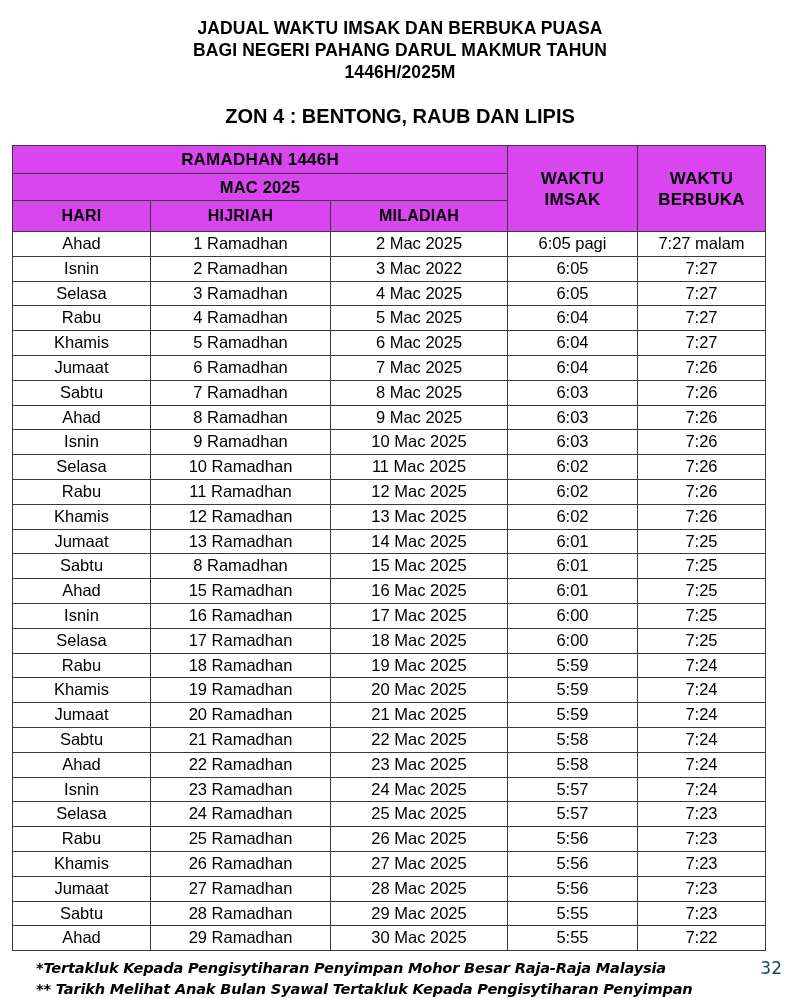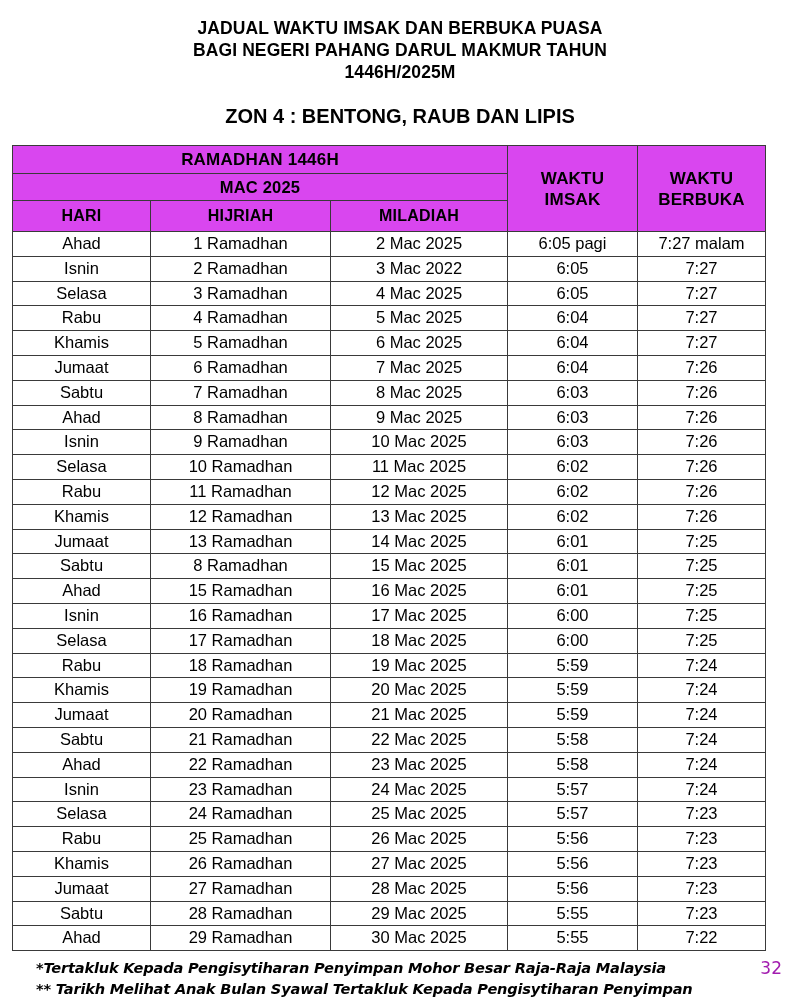--- a/index.html
+++ b/index.html
@@ -99,21 +99,21 @@
     letter-spacing: -0.2px;
   }
   .notes .nline { display: block; white-space: nowrap; }
 
   .page-no {
     position: absolute;
     right: 18px;
     bottom: 21px;
     font-family: "DejaVu Sans", sans-serif;
     font-size: 17px;
-    color: #a21caf;
+    color: #0c4a6e;
   }
 </style>
 </head>
 <body>
 
 <div class="title-block">
   <div class="title-line">JADUAL WAKTU IMSAK DAN BERBUKA PUASA</div>
   <div class="title-line">BAGI NEGERI PAHANG DARUL MAKMUR TAHUN</div>
   <div class="title-line">1446H/2025M</div>
 </div>

